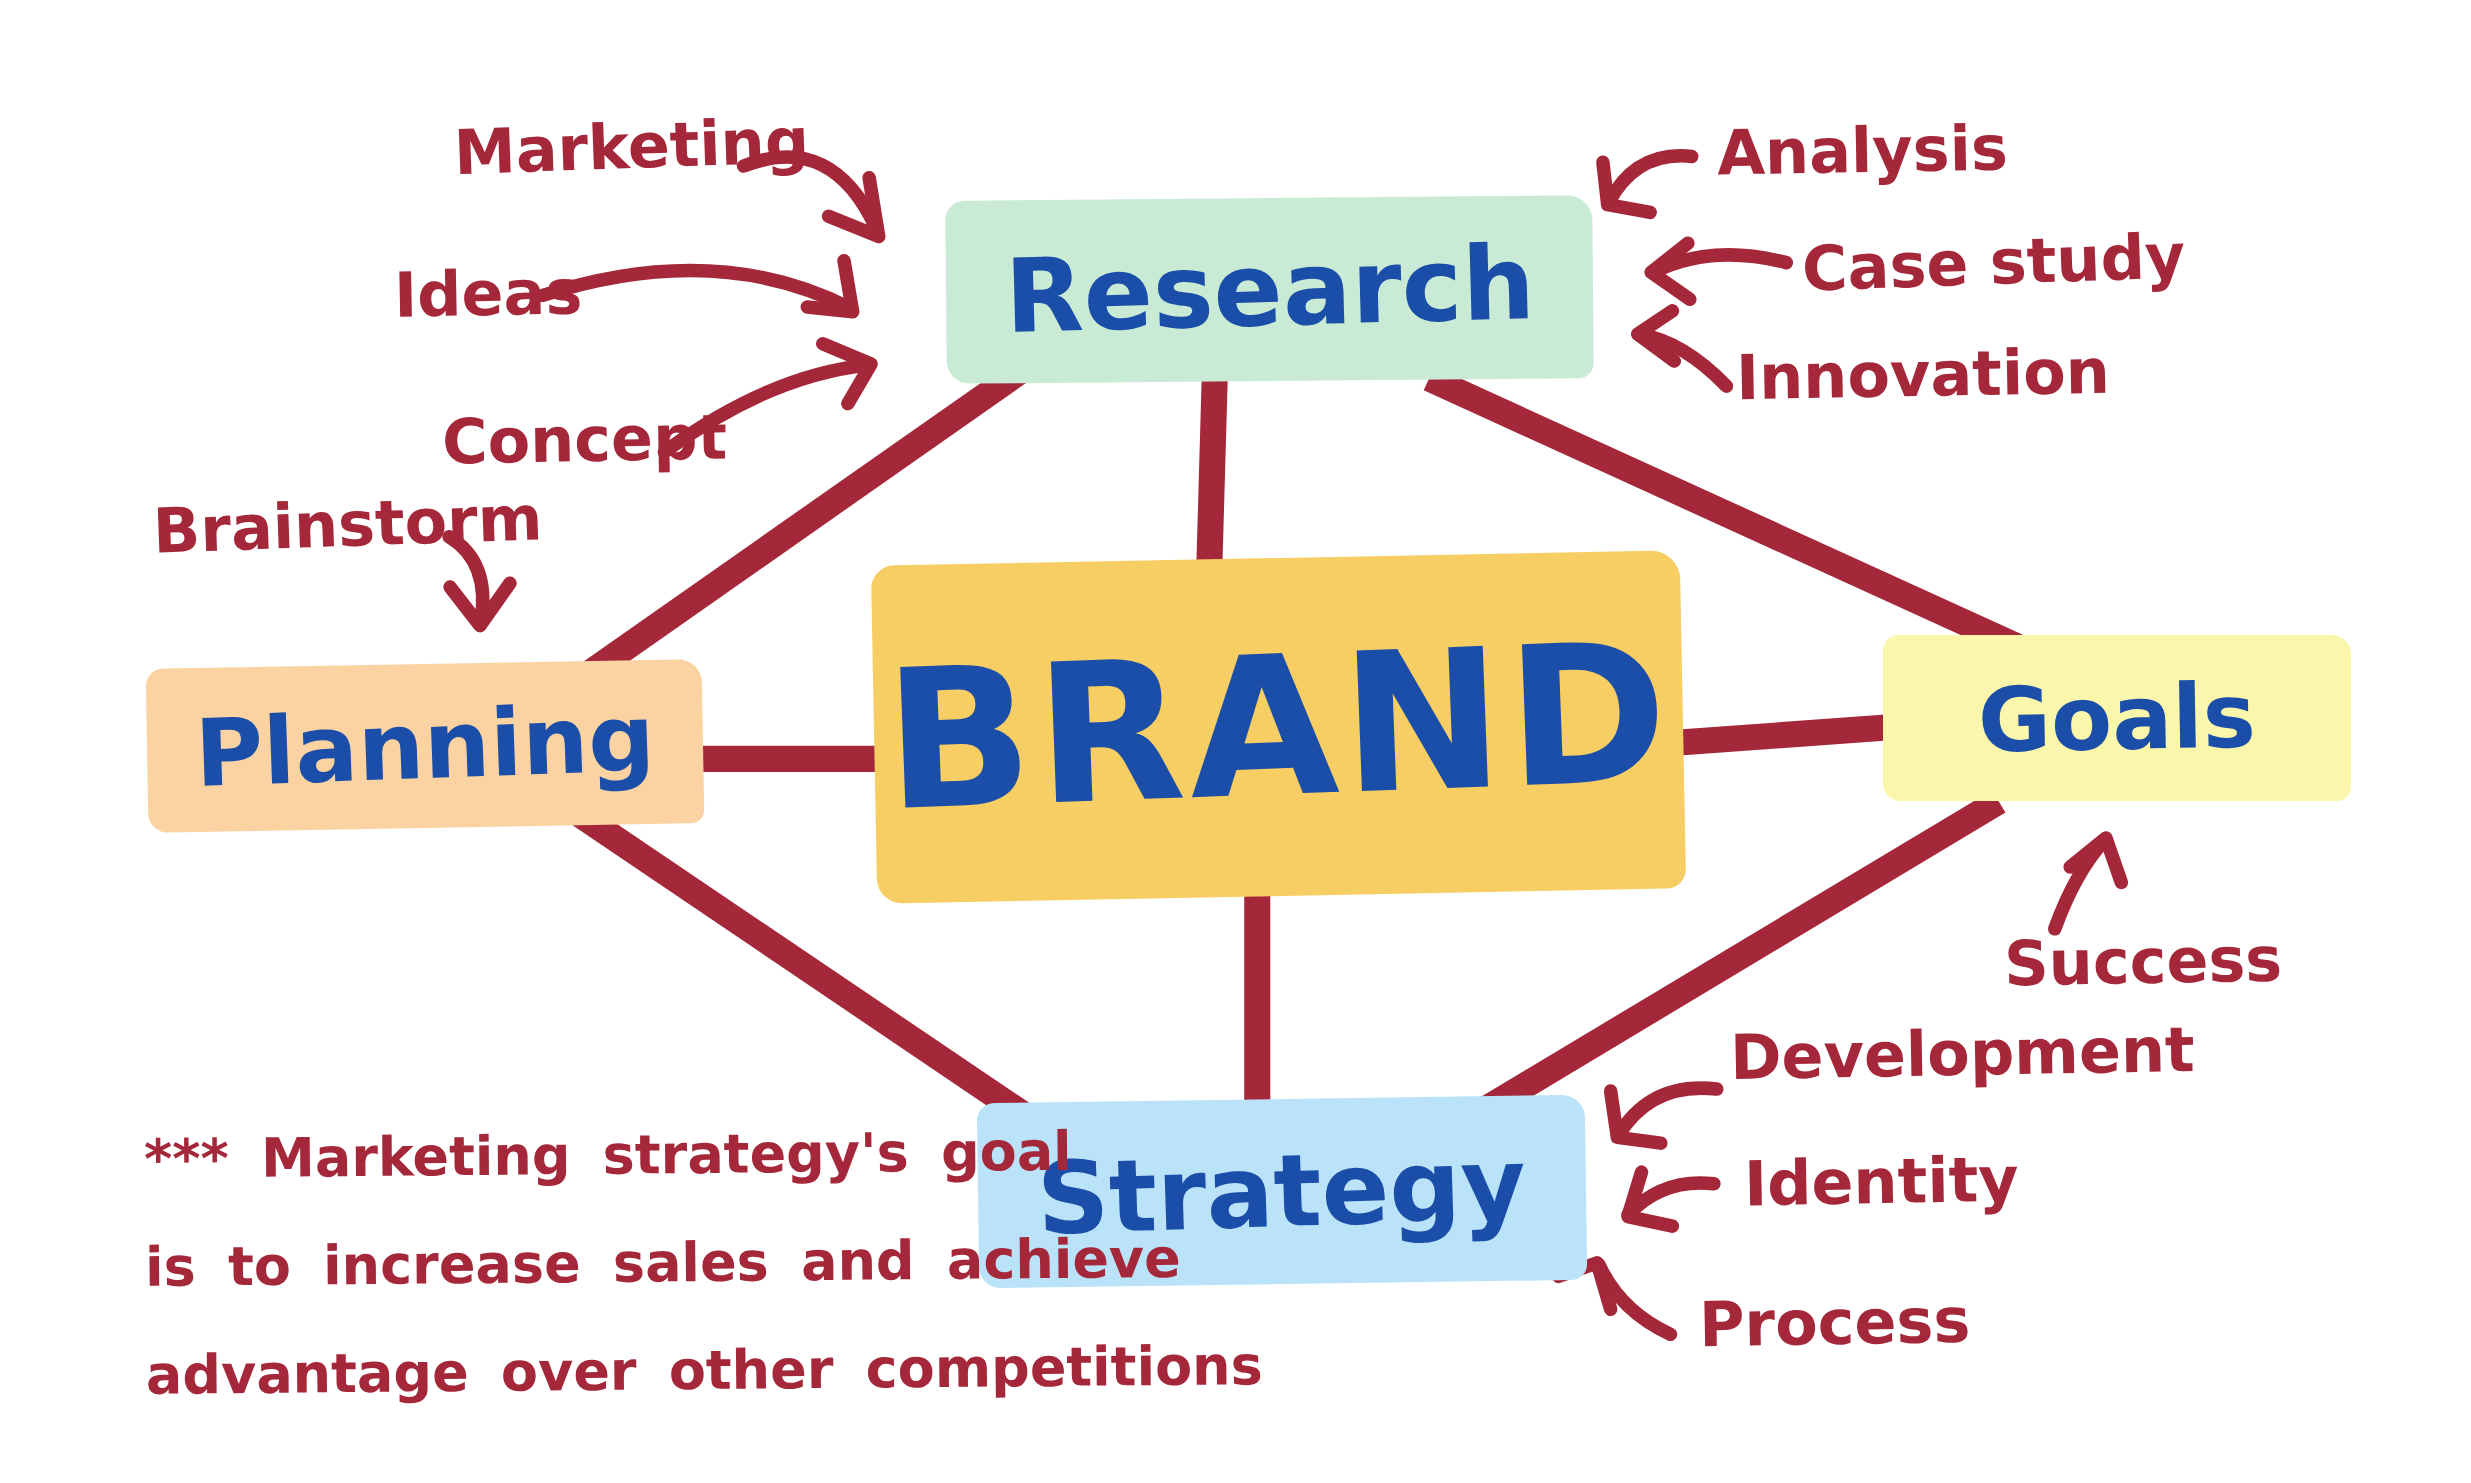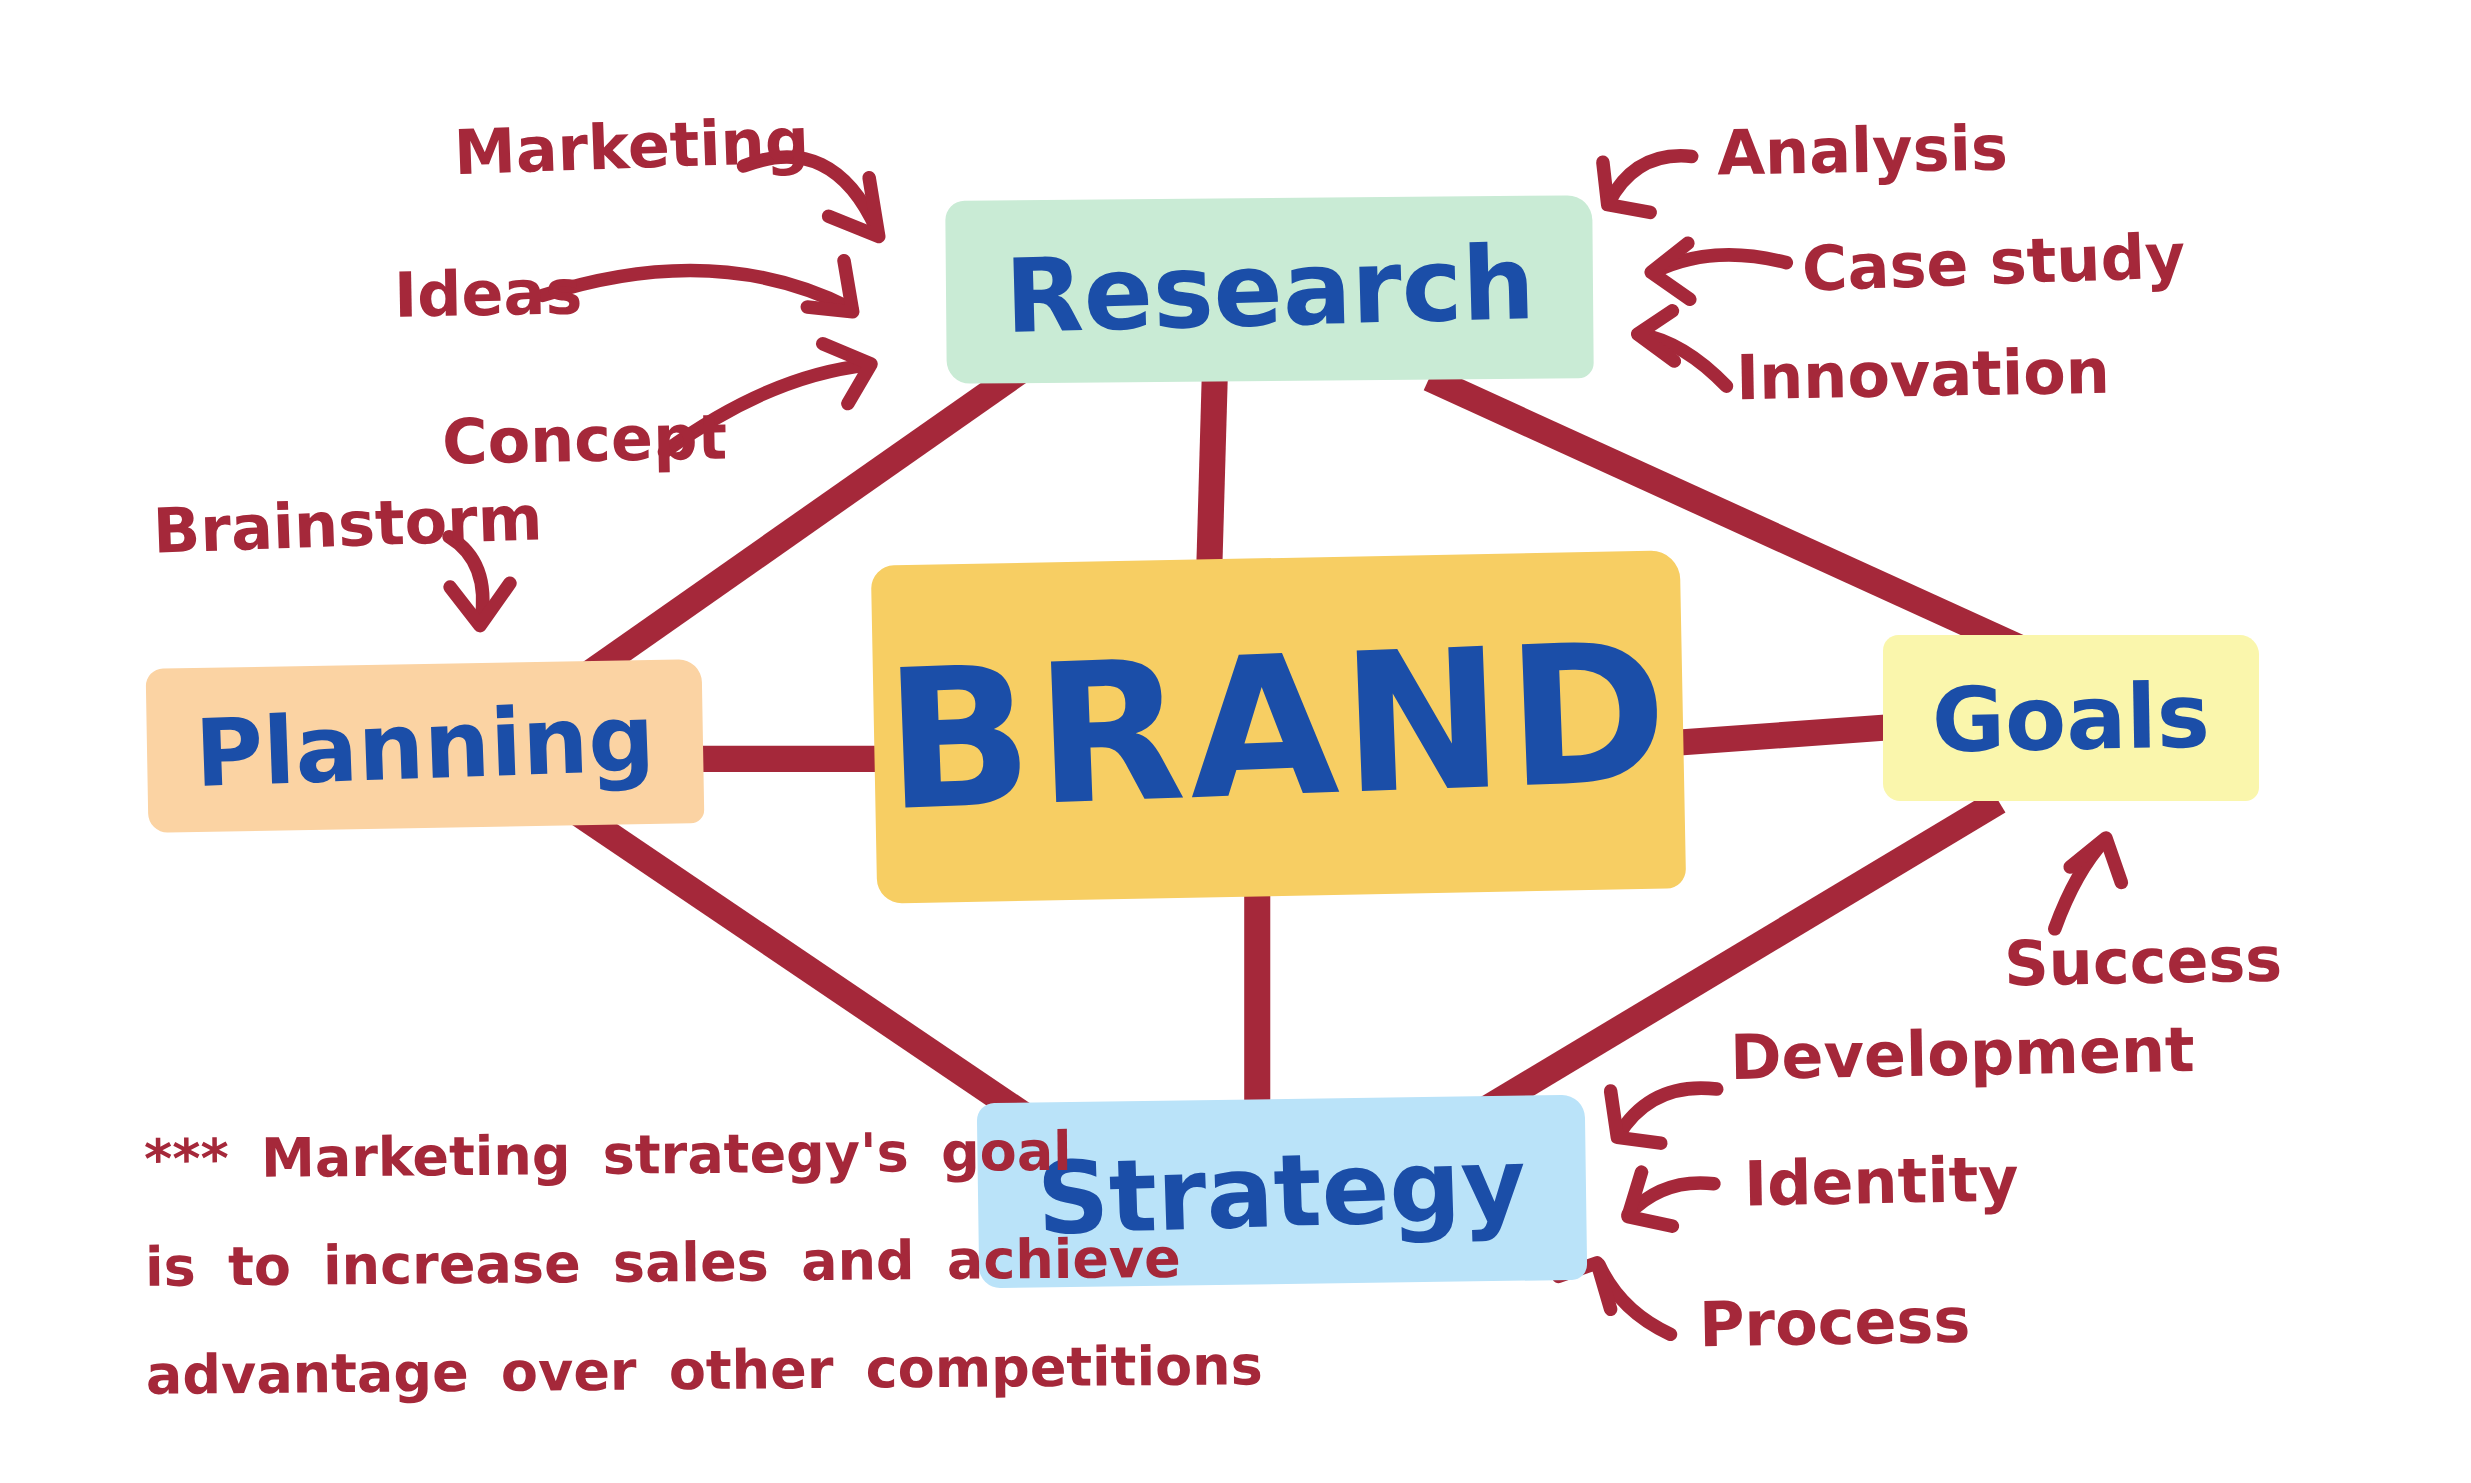--- a/index.html
+++ b/index.html
@@ -26,21 +26,21 @@
     display: flex; align-items: center; justify-content: center;
   }
   .node-label {
     color: #1B4EA8; font-weight: 700; line-height: 1;
     transform: rotate(-1deg);
     white-space: nowrap;
   }
   .node-research  { left: 946px;  top: 198px;  width: 647px; height: 183px; background: #C9EBD5; border-radius: 19.3px 25px 15.4px 23px; transform: rotate(-0.5deg); }
   .node-brand     { left: 874px;  top: 558px;  width: 809px; height: 338px; background: #F7CE63; border-radius: 23px 29px 19.3px 25px; transform: rotate(-1.1deg); }
   .node-planning  { left: 147px;  top: 664px;  width: 556px; height: 164px; background: #FBD3A3; border-radius: 17.4px 23px 13.5px 19.3px; transform: rotate(-1deg); }
-  .node-goals     { left: 1883px; top: 635px;  width: 376px; height: 166px; background: #FAF6AC; border-radius: 15.4px 19.3px 13.5px 17.4px; align-items: center; }
+  .node-goals     { left: 1883px; top: 635px;  width: 468px; height: 166px; background: #FAF6AC; border-radius: 15.4px 19.3px 13.5px 17.4px; align-items: center; }
   .node-strategy  { left: 978px; top: 1099px; width: 608px; height: 185px; background: #BAE3F9; border-radius: 17.4px 23px 15.4px 21px; transform: rotate(-0.8deg); }
   .node-research .node-label { font-size: 102px; }
   .node-brand    .node-label { font-size: 193px; letter-spacing: 3.9px; }
   .node-planning .node-label { font-size: 93px; }
   .node-goals    .node-label { font-size: 89px; }
   .node-strategy .node-label { font-size: 100px; }
   .tag {
     position: absolute; z-index: 3;
     color: #A5283A; font-weight: 700; font-size: 62px; line-height: 1;
     white-space: nowrap;

